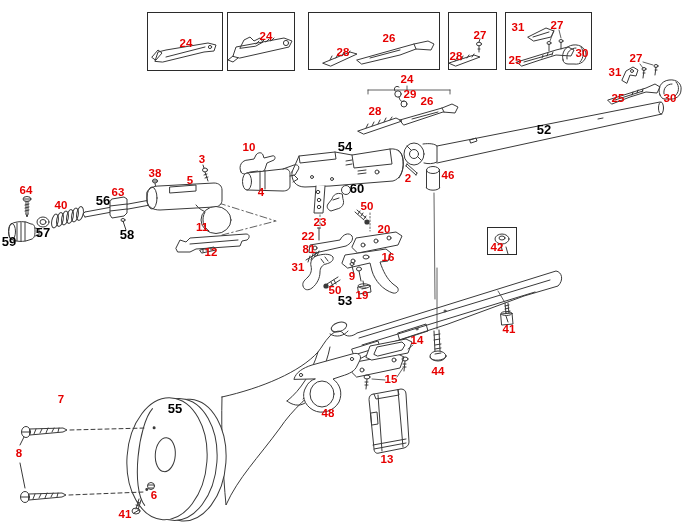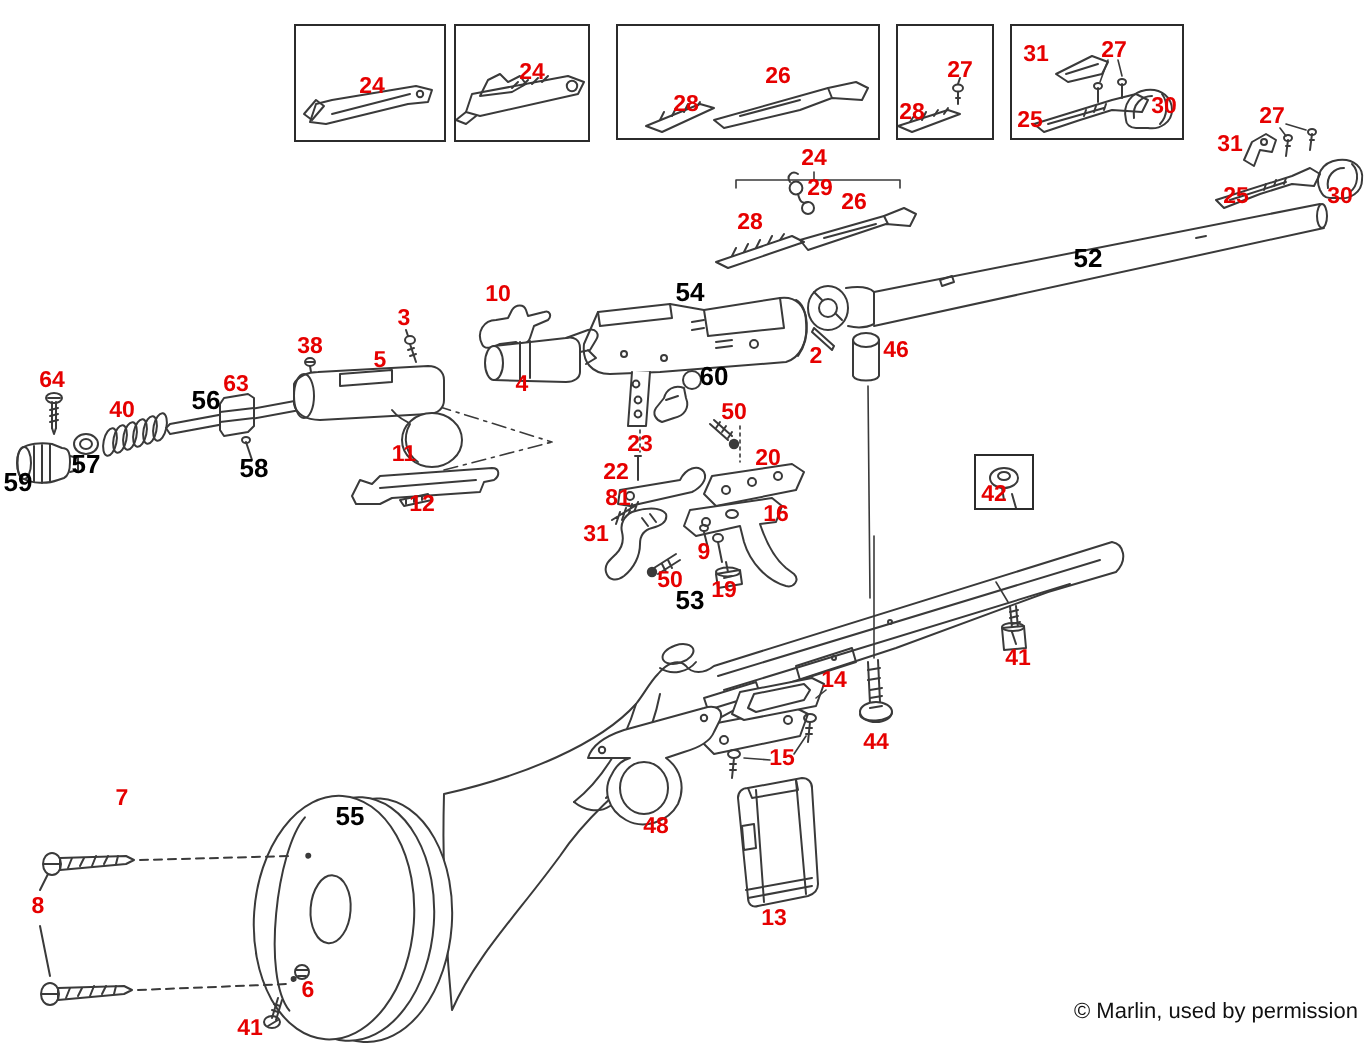--- a/index.html
+++ b/index.html
@@ -332,21 +332,20 @@
       L409,442 C409,445 407,447 404,448 L379,453 C376,454 374,452 374,449 Z"></path>
     <path d="M378,395 L382,451 M398,390 L403,447"></path>
     <path d="M371,413 L377,412 L378,424 L372,425 Z"></path>
     <path d="M373,445 L406,439 M374,449 L406,443"></path>
     <path d="M374,394 L376,399 L399,395 L398,390"></path>
   </g>
 
 </g>
 </svg>
 
-<div class="footer">© Marlin, used by permission</div>
 
 <div class="inset" style="left: 147px; top: 12px; width: 76px; height: 59px;"></div>
     <div class="inset" style="left: 227px; top: 12px; width: 68px; height: 59px;"></div>
     <div class="inset" style="left: 308px; top: 12px; width: 132px; height: 58px;"></div>
     <div class="inset" style="left: 448px; top: 12px; width: 49px; height: 58px;"></div>
     <div class="inset" style="left: 505px; top: 12px; width: 87px; height: 58px;"></div>
     <div class="inset" style="left: 487px; top: 227px; width: 30px; height: 28px;"></div>
     <div class="lbl red" style="left: 186px; top: 44px;">24</div>
     <div class="lbl red" style="left: 266px; top: 37px;">24</div>
     <div class="lbl red" style="left: 343px; top: 53px;">28</div>

